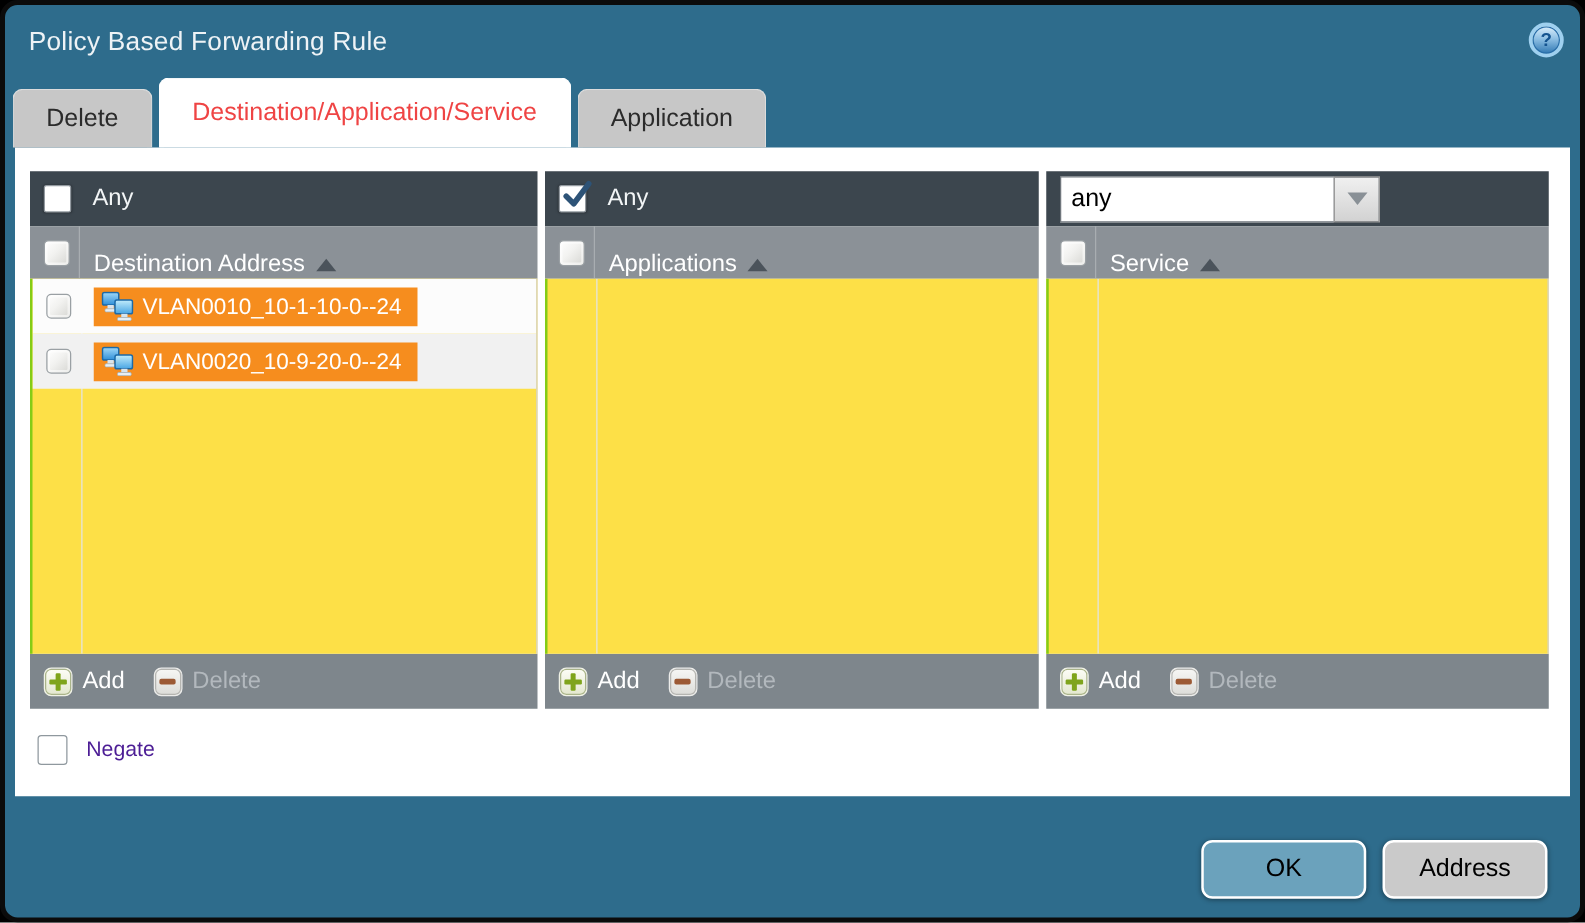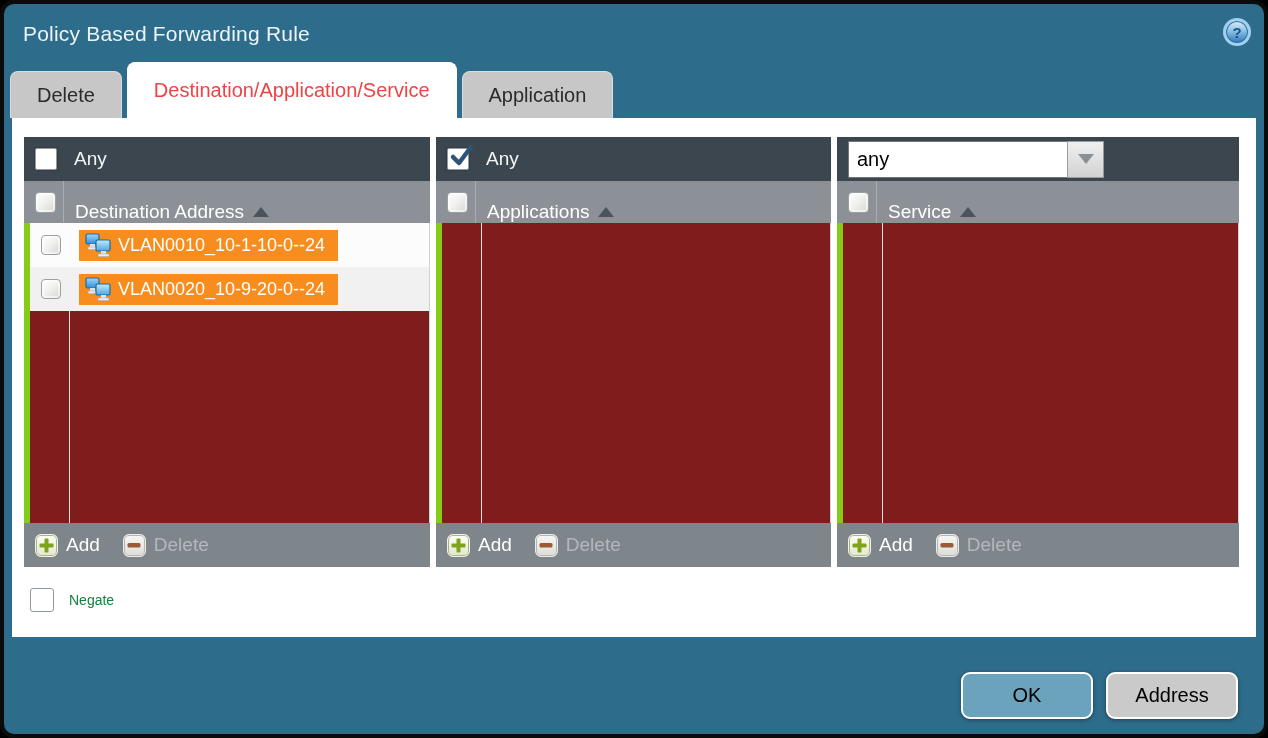--- a/index.html
+++ b/index.html
@@ -54,21 +54,21 @@
   .any-label { color:#f2f5f6; font-size:19px; }
 
   .col-header {
     flex:none; height:42px; background:#8b9197;
     display:flex; align-items:flex-end; color:#fff; font-size:19px;
   }
   .check-cell { flex:none; width:40px; align-self:stretch; display:flex; align-items:center; padding-left:11px; border-right:1px solid #a8adb1; }
   .header-label { margin-left:11px; display:flex; align-items:center; gap:9px; }
   .sort-arrow { width:0; height:0; border-left:8px solid transparent; border-right:8px solid transparent; border-bottom:10px solid #4b535b; display:inline-block; }
 
-  .col-body { flex:1; background:#7f1d1d; position:relative; border-left:6px solid #84cc16; border-right:1px solid #d2d2d2; overflow:hidden; }
+  .col-body { flex:1; background:#fde047; position:relative; border-left:2px solid #84cc16; border-right:1px solid #d2d2d2; overflow:hidden; }
   .col-body::before { content:""; position:absolute; left:39px; top:0; bottom:0; width:1px; background:#e3e3e3; }
 
   .list-row { height:44px; display:flex; align-items:center; position:relative; }
   .list-row:nth-child(odd) { background:#fcfcfc; }
   .list-row:nth-child(even) { background:#f1f1f1; }
 
   .chip {
     display:inline-flex; align-items:center; gap:7px;
     margin-left:18px; height:31px; padding:0 13px 0 6px;
     background:#f68d1e; color:#fff; font-size:18px; cursor:pointer;
@@ -105,21 +105,21 @@
   }
   .dropdown-btn {
     width:37px; height:37px; border:1px solid #9b9b9b;
     background:linear-gradient(180deg,#f0f0f0 0%,#d2d2d2 100%);
     display:flex; align-items:center; justify-content:center; cursor:pointer;
   }
   .down-arrow { width:0; height:0; border-left:8px solid transparent; border-right:8px solid transparent; border-top:10px solid #899096; }
 
   
   .negate-row { margin:21px 0 0 6px; display:flex; align-items:center; gap:15px; }
-  .negate-label { font-size:14px; color:#15803d; }
+  .negate-label { font-size:17px; color:#4c1d95; }
 
   
   .footerbar { height:116px; display:flex; align-items:center; justify-content:flex-end; gap:13px; padding-right:26px; }
   .dlg-btn {
     width:132px; height:47px; border-radius:9px; border:2px solid #fff;
     font-size:20px; color:#000; display:flex; align-items:center; justify-content:center;
     box-shadow:0 1px 4px rgba(0,0,0,.4); cursor:pointer;
     font-family:"Liberation Sans", sans-serif;
   }
   .btn-ok { background:#6ba2bc; }

